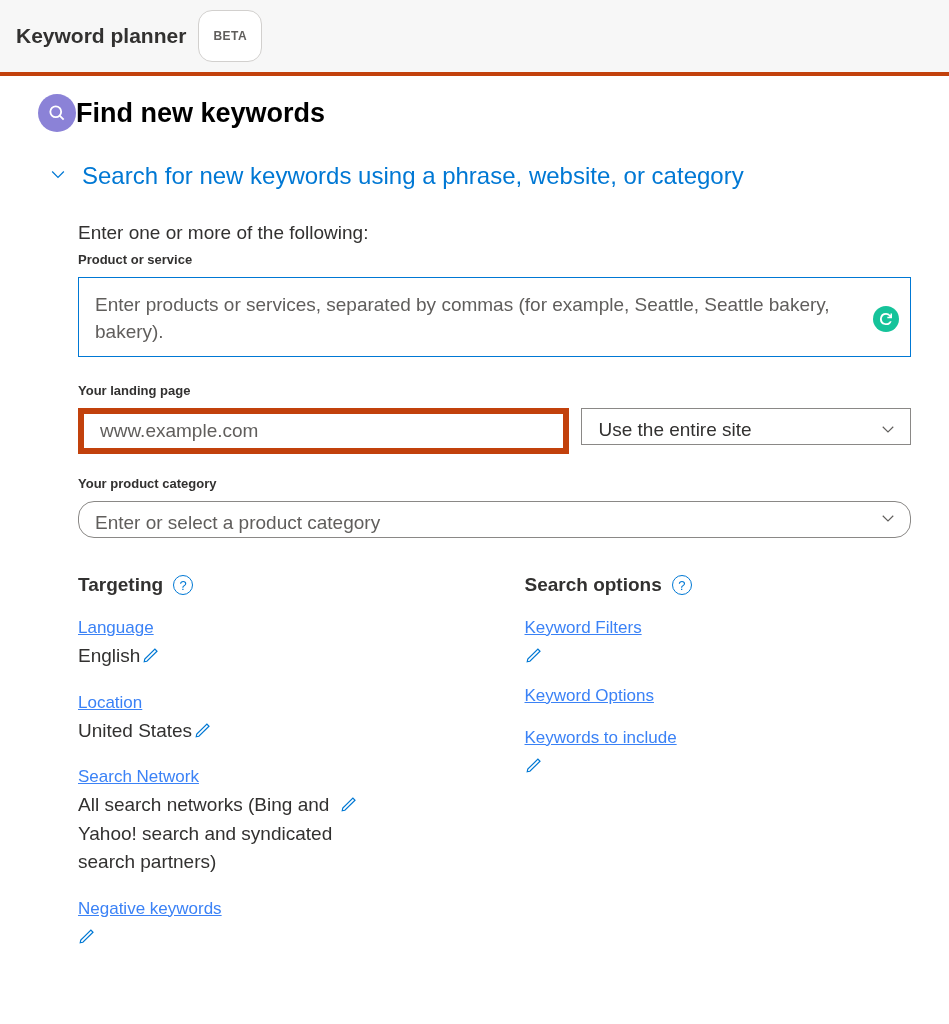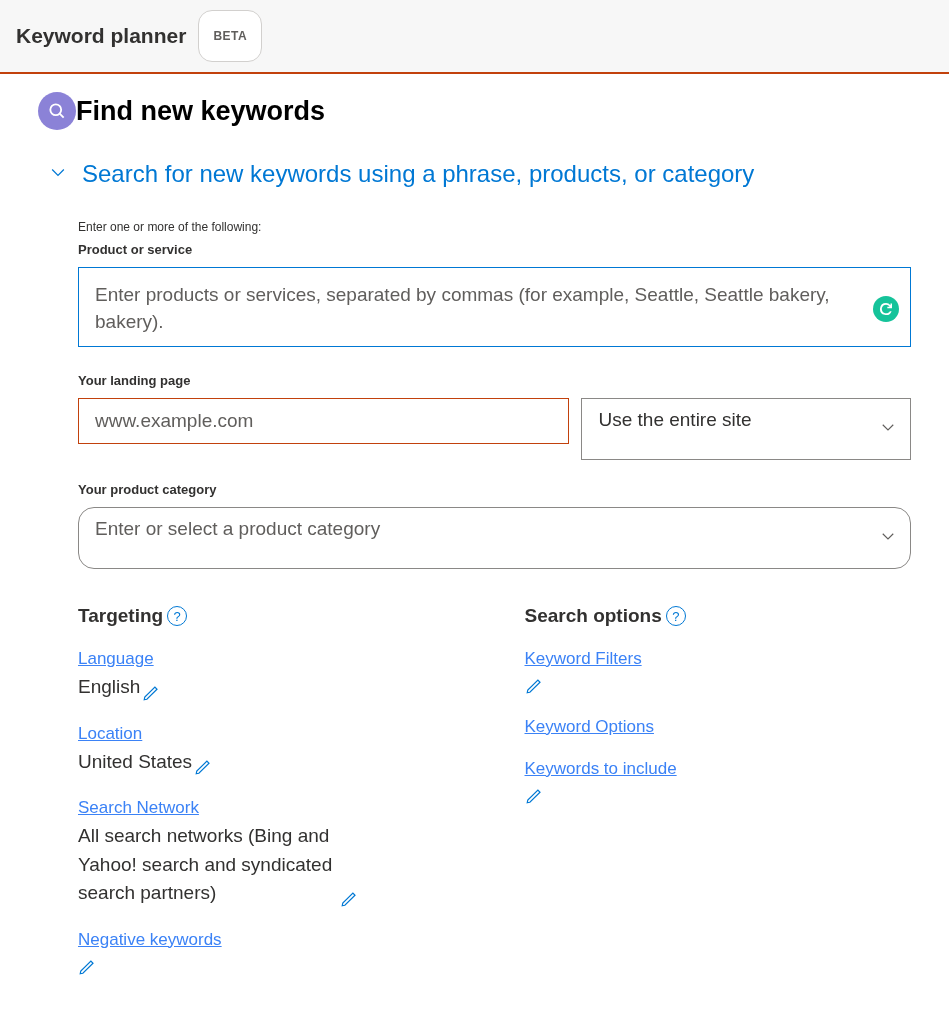--- a/index.html
+++ b/index.html
@@ -4,21 +4,21 @@
 <style>
   * { box-sizing: border-box; margin: 0; padding: 0; }
   body {
     font-family: "Segoe UI", -apple-system, BlinkMacSystemFont, sans-serif;
     background: #fff;
     color: #323130;
     width: 949px;
   }
   .top-bar {
     background: #f7f7f7;
-    border-bottom: 2px solid #c2410c;
+    border-bottom: 4px solid #c2410c;
     padding: 10px 16px;
     display: flex;
     align-items: center;
     gap: 12px;
   }
   .top-title {
     font-size: 21px;
     font-weight: 600;
     color: #323130;
   }
@@ -69,21 +69,21 @@
   .chevron svg { width: 20px; height: 20px; stroke-width: 1.5; }
   .section-title {
     color: #0078d4;
     font-size: 24px;
     font-weight: 400;
   }
   .form-area {
     padding-left: 40px;
   }
   .instruction {
-    font-size: 12px;
+    font-size: 19px;
     color: #323130;
     margin-bottom: 8px;
     margin-top: 12px;
   }
   .field-label {
     font-size: 13px;
     font-weight: 600;
     color: #323130;
     margin-bottom: 10px;
     margin-top: 22px;
@@ -118,42 +118,42 @@
     justify-content: center;
     color: #fff;
     font-weight: 700;
     font-size: 14px;
   }
   .landing-row {
     display: flex;
     gap: 12px;
   }
   .text-input {
-    border: 1px solid #c2410c;
+    border: 6px solid #c2410c;
     padding: 10px 16px;
     font-size: 19px;
     font-family: inherit;
     color: #323130;
     height: 46px;
     background: #fff;
   }
   .text-input::placeholder { color: #605e5c; }
   .landing-input { flex: 0 0 59%; }
   .select-wrap {
     position: relative;
     flex: 1;
   }
   .select-wrap.full { width: 100%; }
   .select-input {
     border: 1px solid #8a8886;
     padding: 10px 44px 10px 16px;
     font-size: 19px;
     font-family: inherit;
     color: #323130;
-    height: 62px;
+    height: 37px;
     background: #fff;
     width: 100%;
     cursor: pointer;
   }
   .select-input.placeholder { color: #605e5c; border-radius: 16px; }
   .select-chevron {
     position: absolute;
     right: 14px;
     top: 50%;
     transform: translateY(-50%);
@@ -163,21 +163,21 @@
   .select-chevron svg { width: 18px; height: 18px; }
   .columns {
     display: flex;
     gap: 60px;
     margin-top: 36px;
   }
   .col { flex: 1; }
   .col-header {
     display: flex;
     align-items: center;
-    gap: 4px;
+    gap: 10px;
     margin-bottom: 22px;
   }
   .col-title {
     font-size: 19px;
     font-weight: 600;
     color: #323130;
   }
   .help-circle {
     width: 20px;
     height: 20px;
@@ -192,21 +192,21 @@
   }
   .setting-block { margin-bottom: 22px; }
   .setting-label {
     font-size: 17px;
     color: #3b82f6;
     margin-bottom: 4px;
     text-decoration: underline;
   }
   .setting-value-row {
     display: flex;
-    align-items: flex-end;
+    align-items: flex-start;
     gap: 2px;
   }
   .setting-value {
     font-size: 19px;
     color: #323130;
     line-height: 1.5;
   }
   .edit-pencil {
     color: #0078d4;
     cursor: pointer;
@@ -236,21 +236,21 @@
     </div>
     <h1 class="page-title">Find new keywords</h1>
   </div>
 
   <div class="section-toggle">
     <span class="chevron">
       <svg viewBox="0 0 24 24" fill="none" stroke="currentColor" stroke-width="2">
           <polyline points="5 9 12 16 19 9"></polyline>
         </svg>
     </span>
-    <span class="section-title">Search for new keywords using a phrase, products, or category</span>
+    <span class="section-title">Search for new keywords using a phrase, website, or category</span>
   </div>
 
   <div class="form-area">
     <p class="instruction">Enter one or more of the following:</p>
 
     <div class="field-label first">Product or service</div>
     <div class="textarea-wrap">
       <textarea class="textarea-input" placeholder="Enter products or services, separated by commas (for example, Seattle, Seattle bakery, bakery)." style=""></textarea>
       <div class="grammarly-badge">
         <svg viewBox="0 0 24 24" width="16" height="16">

